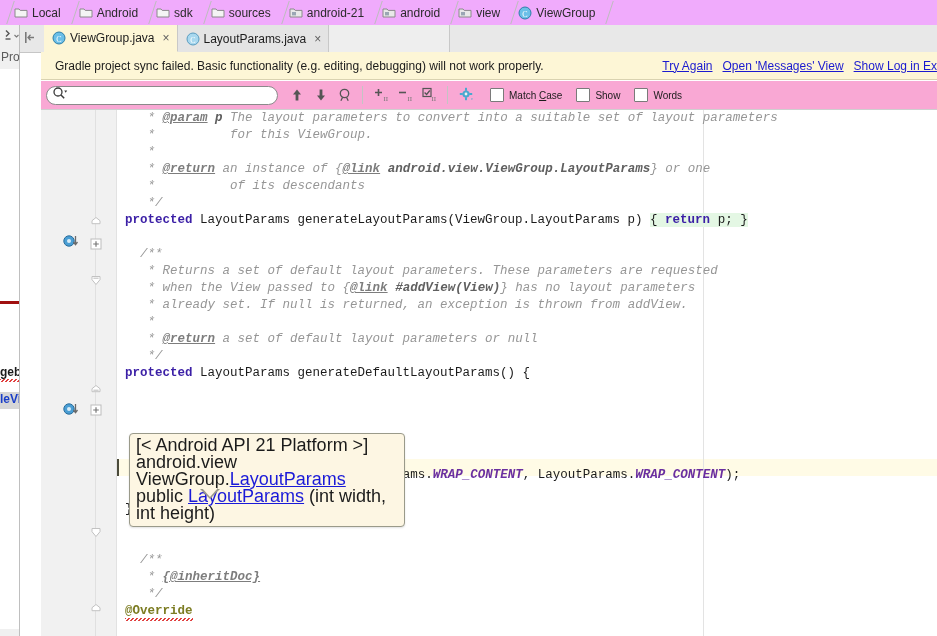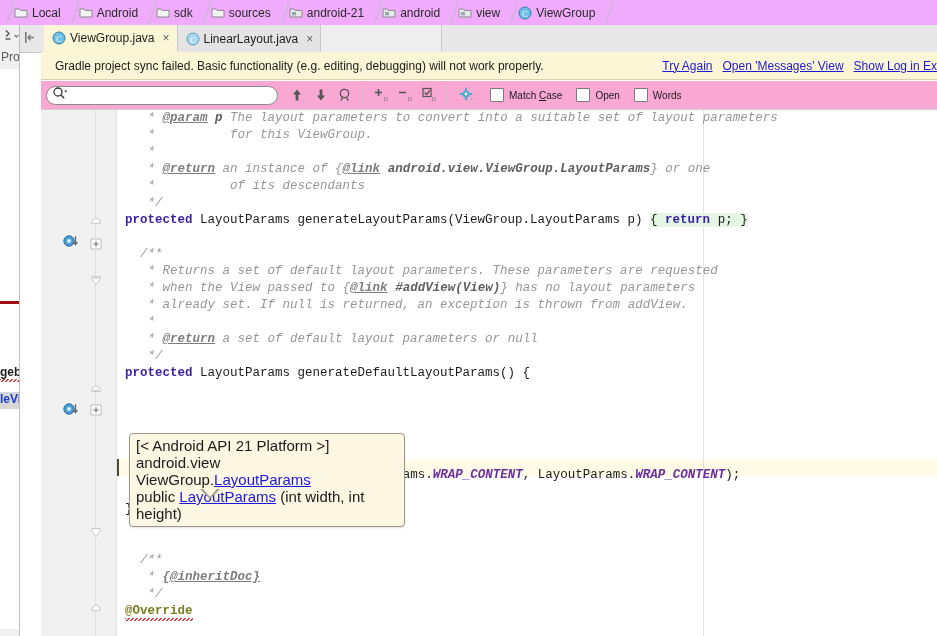--- a/index.html
+++ b/index.html
@@ -248,21 +248,21 @@
   
   .tooltip {
     position: absolute; left: 129px; top: 433px;
     width: 276px;
     background: #fdf6e3;
     border: 1px solid #9a9a8a;
     border-radius: 4px;
     box-sizing: border-box;
     padding: 3px 6px 4px 6px;
     font-family: "Liberation Sans", sans-serif;
-    font-size: 15px;
+    font-size: 18px;
     line-height: 17px;
     color: #1b1b1b;
     z-index: 40;
     box-shadow: 0 1px 2px rgba(0,0,0,.12);
   }
   .tooltip a, .tooltip .tlink {
     color: #1a1ad8; text-decoration: underline;
   }
   .tt-tail {
     position: absolute; left: 200px; top: 489px;
@@ -391,21 +391,21 @@
         <span class="tab-label">ViewGroup.java</span>
         <span class="tab-close">×</span>
       </div>
       <div class="tab">
         <span class="ic-class">
           <svg width="14" height="14" viewBox="0 0 14 14">
               <circle cx="7" cy="7" r="6" fill="#a8d8ef" stroke="#5a9cc0" stroke-width="1"></circle>
               <text x="7" y="10.5" font-size="8" font-family="Liberation Serif, serif" fill="#ffffff" text-anchor="middle">C</text>
             </svg>
         </span>
-        <span class="tab-label">LinearLayout.java</span>
+        <span class="tab-label">LayoutParams.java</span>
         <span class="tab-close">×</span>
       </div>
       <div class="tab-filler"></div>
     </div>
   </div>
 
   <div class="left-strip">
     <div class="left-tools">
       <span style="position:absolute;left:1px;top:0;">
         <svg width="17" height="17" viewBox="0 0 17 17">
@@ -499,21 +499,21 @@
         <path d="M13 11.5l1.8 0-0.9 1.6z" fill="#4aa8cf"></path>
       </svg>
     </div>
     <div class="cbx-group">
       <label class="cbx">
         <span class="box"></span>
         <span>Match <span class="u">C</span>ase</span>
       </label>
       <label class="cbx">
         <span class="box"></span>
-        <span>Open</span>
+        <span>Show</span>
       </label>
       <label class="cbx">
         <span class="box"></span>
         <span>Words</span>
       </label>
     </div>
   </div>
 
   <div class="editor">
     <div class="caret-line"></div>

